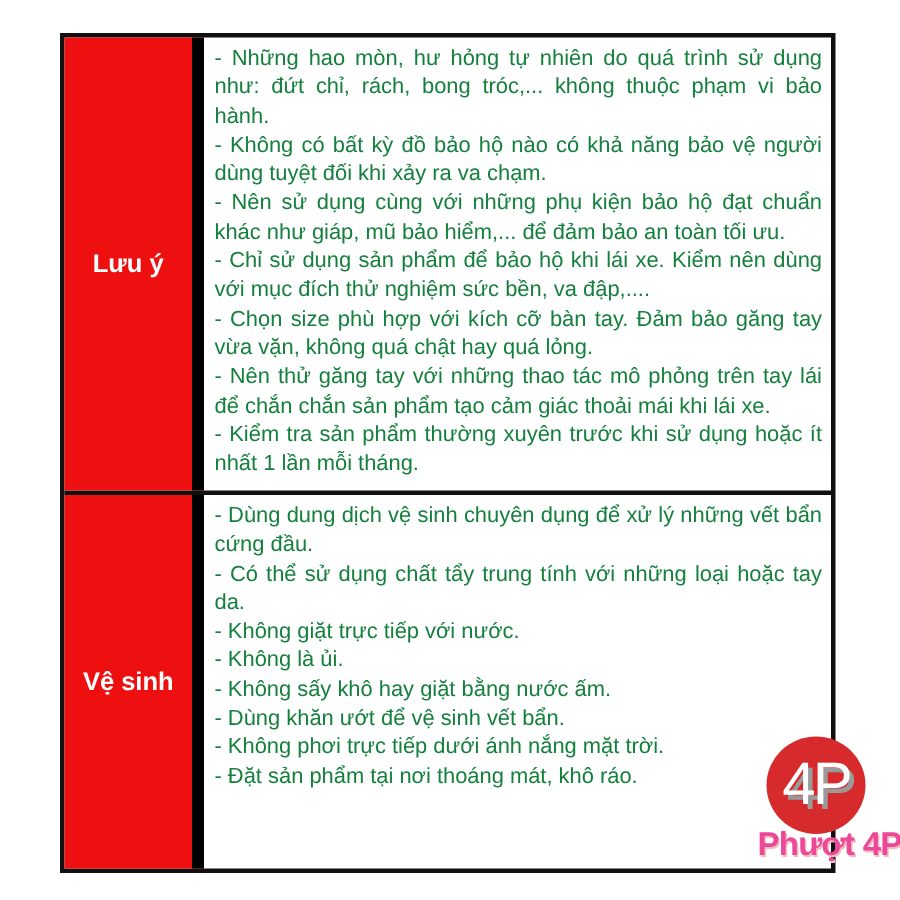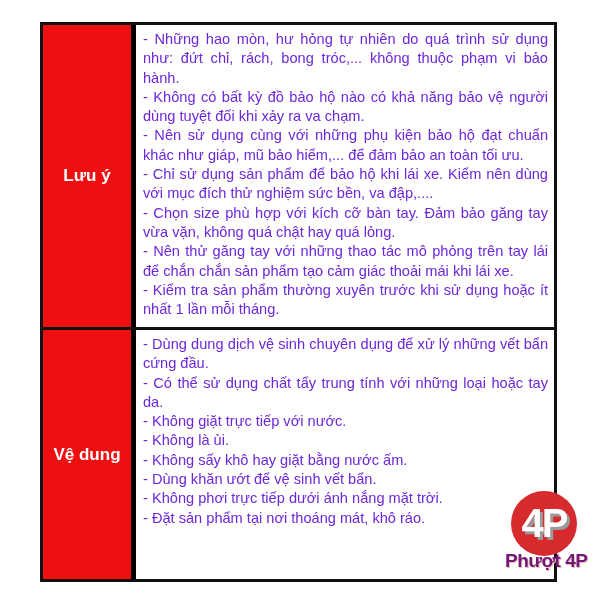--- a/index.html
+++ b/index.html
@@ -16,38 +16,38 @@
     flex-direction: column;
   }
   .row { display: flex; }
   .row-1 { height: 305px; border-bottom: 3px solid #101010; }
   .row-2 { flex: 1; }
 
   .label-cell {
     width: 93px;
     flex: 0 0 93px;
     background: #ee1010;
-    border-right: 5px solid #000000;
+    border-right: 8px solid #000000;
     color: #ffffff;
     font-weight: bold;
     font-size: 17px;
     line-height: 22px;
     display: flex;
     flex-direction: column;
     align-items: center;
     justify-content: center;
     text-align: center;
   }
 
   .content-cell {
     flex: 1;
     padding: 5px 6px 4px 7px;
     font-size: 14.6px;
     line-height: 19.3px;
-    color: #6d28d9;
+    color: #15803d;
     text-align: justify;
   }
   .content-cell p { text-align: justify; }
 
   .logo {
     position: absolute;
     left: 505px; top: 488px;
     width: 95px; height: 95px;
     z-index: 5;
   }
@@ -56,34 +56,34 @@
     left: 6px; top: 3px;
     width: 66px; height: 65px;
     border-radius: 50%;
     background: #d62a2c;
     display: flex;
     align-items: center;
     justify-content: center;
   }
   .logo-circle span {
     color: #ffffff;
-    font-weight: bold;
+    font-weight: normal;
     font-size: 40px;
     letter-spacing: -2px;
     text-shadow: 3px 3px 0 #9a9a9a;
     font-family: "Liberation Sans", sans-serif;
     text-align: right;
   }
   .logo-caption {
     position: absolute;
     left: 0px; top: 62px;
     width: 80px;
-    color: #701a75;
+    color: #ec4899;
     font-weight: bold;
-    font-size: 19px;
+    font-size: 22px;
     letter-spacing: -0.5px;
     white-space: nowrap;
     text-shadow: 1px 1px 0 #f3bcbc;
     text-align: right;
   }
 </style>
 </head>
 <body>
 
 <div class="info-table">
@@ -98,21 +98,21 @@
       <p>- Nên sử dụng cùng với những phụ kiện bảo hộ đạt chuẩn khác như giáp, mũ bảo hiểm,... để đảm bảo an toàn tối ưu.</p>
       <p>- Chỉ sử dụng sản phẩm để bảo hộ khi lái xe. Kiểm nên dùng với mục đích thử nghiệm sức bền, va đập,....</p>
       <p>- Chọn size phù hợp với kích cỡ bàn tay. Đảm bảo găng tay vừa vặn, không quá chật hay quá lỏng.</p>
       <p>- Nên thử găng tay với những thao tác mô phỏng trên tay lái để chắn chắn sản phẩm tạo cảm giác thoải mái khi lái xe.</p>
       <p>- Kiểm tra sản phẩm thường xuyên trước khi sử dụng hoặc ít nhất 1 lần mỗi tháng.</p>
     </div>
   </div>
 
   <div class="row row-2">
     <div class="label-cell">
-      <div>Vệ dung</div>
+      <div>Vệ sinh</div>
     </div>
     <div class="content-cell">
       <p>- Dùng dung dịch vệ sinh chuyên dụng để xử lý những vết bẩn cứng đầu.</p>
       <p>- Có thể sử dụng chất tẩy trung tính với những loại hoặc tay da.</p>
       <p>- Không giặt trực tiếp với nước.</p>
       <p>- Không là ủi.</p>
       <p>- Không sấy khô hay giặt bằng nước ấm.</p>
       <p>- Dùng khăn ướt để vệ sinh vết bẩn.</p>
       <p>- Không phơi trực tiếp dưới ánh nắng mặt trời.</p>
       <p>- Đặt sản phẩm tại nơi thoáng mát, khô ráo.</p>

